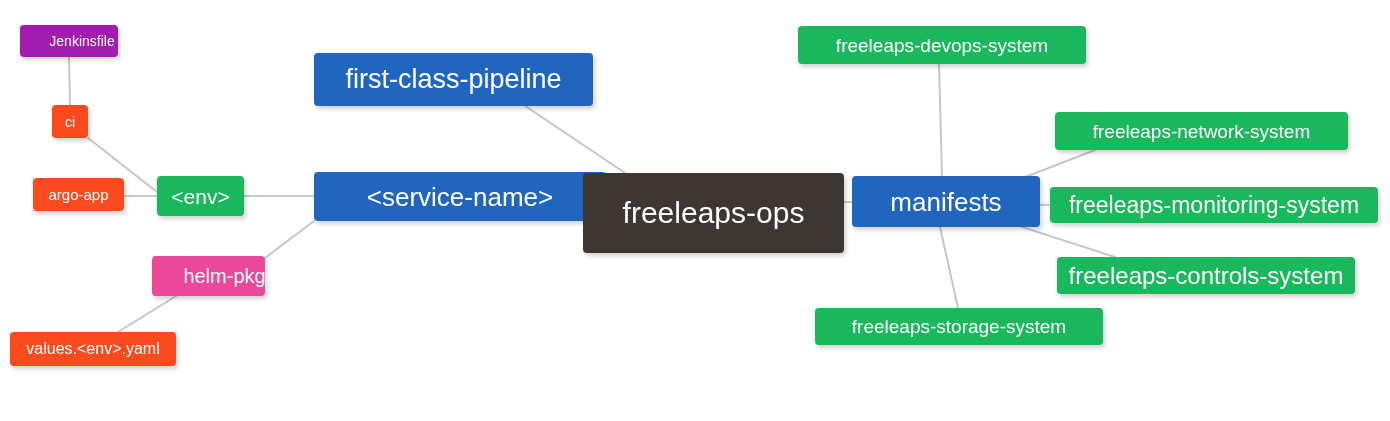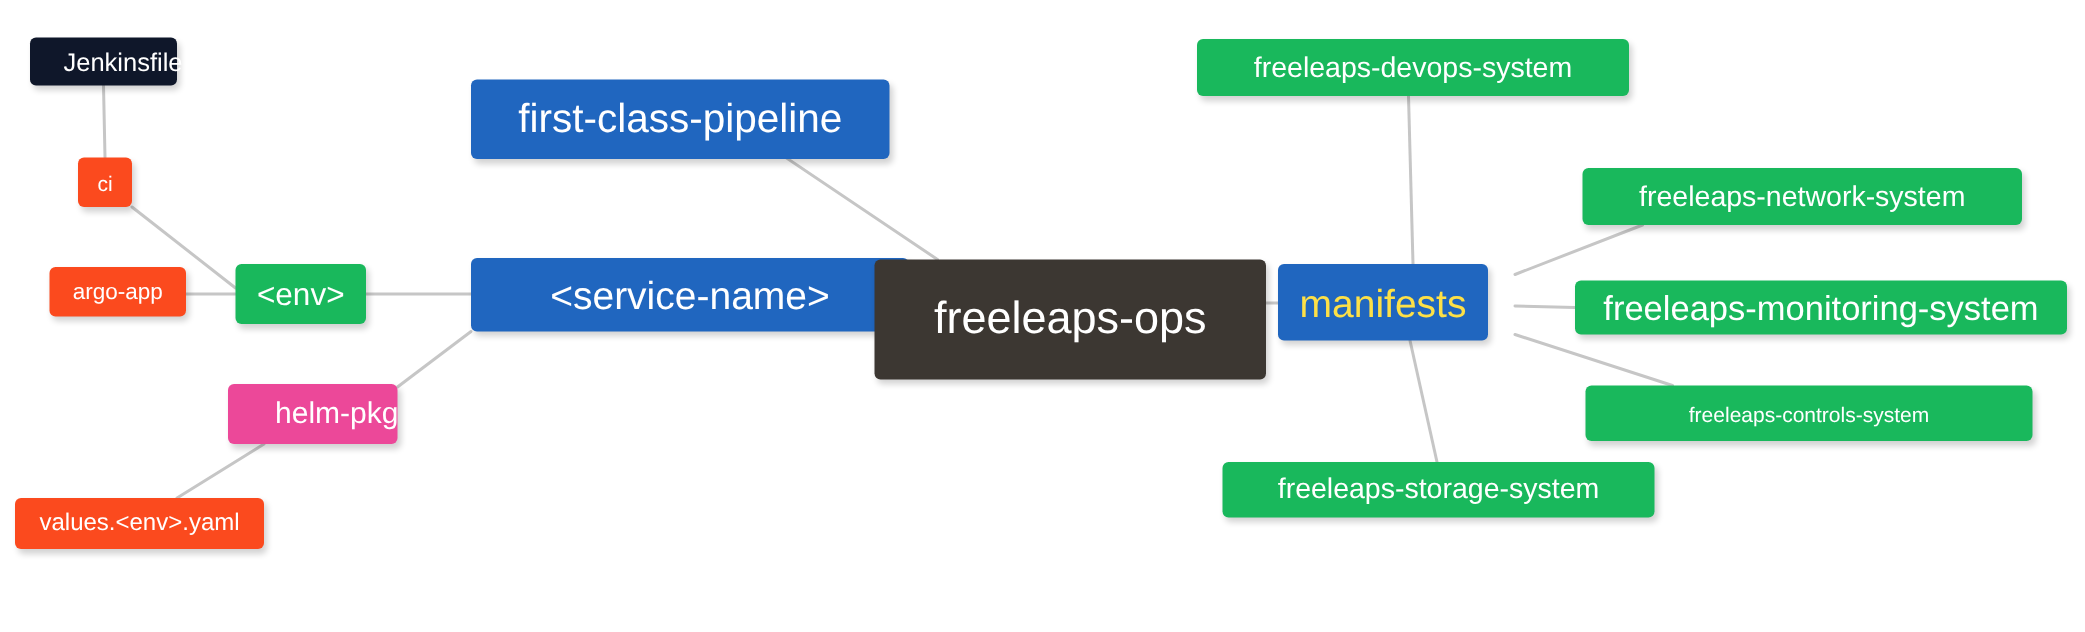--- a/index.html
+++ b/index.html
@@ -37,29 +37,29 @@
       <line x1="500" y1="89" x2="625" y2="173" stroke="#c6c6c6" stroke-width="2" stroke-linecap="round"></line>
       <line x1="569" y1="197" x2="583" y2="199" stroke="#c6c6c6" stroke-width="2" stroke-linecap="round"></line>
       <line x1="844" y1="202" x2="852" y2="202" stroke="#c6c6c6" stroke-width="2" stroke-linecap="round"></line>
       <line x1="942" y1="176" x2="939" y2="64" stroke="#c6c6c6" stroke-width="2" stroke-linecap="round"></line>
       <line x1="1010" y1="183" x2="1095" y2="150" stroke="#c6c6c6" stroke-width="2" stroke-linecap="round"></line>
       <line x1="1010" y1="204" x2="1050" y2="205" stroke="#c6c6c6" stroke-width="2" stroke-linecap="round"></line>
       <line x1="1010" y1="223" x2="1115" y2="257" stroke="#c6c6c6" stroke-width="2" stroke-linecap="round"></line>
       <line x1="940" y1="227" x2="958" y2="308" stroke="#c6c6c6" stroke-width="2" stroke-linecap="round"></line>
     </svg>
   <div id="node-layer">
-      <div class="node" style="left: 20px; top: 25px; width: 98px; height: 32px; background: #0f172a; font-size: 17px; color: rgb(255, 255, 255); padding-left: 26px;">Jenkinsfile</div>
+      <div class="node" style="left: 20px; top: 25px; width: 98px; height: 32px; background: #a21caf; font-size: 14px; color: rgb(255, 255, 255); padding-left: 26px;">Jenkinsfile</div>
       <div class="node" style="left: 52px; top: 105px; width: 36px; height: 33px; background: rgb(251, 74, 30); font-size: 14px; color: rgb(255, 255, 255);">ci</div>
       <div class="node" style="left: 33px; top: 178px; width: 91px; height: 33px; background: rgb(251, 74, 30); font-size: 15px; color: rgb(255, 255, 255);">argo-app</div>
       <div class="node" style="left: 10px; top: 332px; width: 166px; height: 34px; background: rgb(251, 74, 30); font-size: 16px; color: rgb(255, 255, 255);">values.&lt;env&gt;.yaml</div>
       <div class="node" style="left: 157px; top: 176px; width: 87px; height: 40px; background: rgb(25, 184, 92); font-size: 21px; color: rgb(255, 255, 255);">&lt;env&gt;</div>
       <div class="node" style="left: 152px; top: 256px; width: 113px; height: 40px; background: #ec4899; font-size: 20px; color: rgb(255, 255, 255); padding-left: 32px;">helm-pkg</div>
       <div class="node" style="left: 314px; top: 53px; width: 279px; height: 53px; background: rgb(32, 102, 191); font-size: 27px; color: rgb(255, 255, 255);">first-class-pipeline</div>
       <div class="node" style="left: 314px; top: 172px; width: 292px; height: 49px; background: rgb(32, 102, 191); font-size: 26px; color: rgb(255, 255, 255);">&lt;service-name&gt;</div>
       <div class="node" style="left: 583px; top: 173px; width: 261px; height: 80px; background: rgb(60, 55, 50); font-size: 30px; color: rgb(255, 255, 255);">freeleaps-ops</div>
-      <div class="node" style="left: 852px; top: 176px; width: 140px; height: 51px; background: rgb(32, 102, 191); font-size: 26px; color: #fde047;">manifests</div>
+      <div class="node" style="left: 852px; top: 176px; width: 188px; height: 51px; background: rgb(32, 102, 191); font-size: 26px; color: #ffffff;">manifests</div>
       <div class="node" style="left: 798px; top: 26px; width: 288px; height: 38px; background: rgb(25, 184, 92); font-size: 19px; color: rgb(255, 255, 255);">freeleaps-devops-system</div>
       <div class="node" style="left: 1055px; top: 112px; width: 293px; height: 38px; background: rgb(25, 184, 92); font-size: 19px; color: rgb(255, 255, 255);">freeleaps-network-system</div>
       <div class="node" style="left: 1050px; top: 187px; width: 328px; height: 36px; background: rgb(25, 184, 92); font-size: 23px; color: rgb(255, 255, 255);">freeleaps-monitoring-system</div>
-      <div class="node" style="left: 1057px; top: 257px; width: 298px; height: 37px; background: rgb(25, 184, 92); font-size: 14px; color: rgb(255, 255, 255);">freeleaps-controls-system</div>
+      <div class="node" style="left: 1057px; top: 257px; width: 298px; height: 37px; background: rgb(25, 184, 92); font-size: 24px; color: rgb(255, 255, 255);">freeleaps-controls-system</div>
       <div class="node" style="left: 815px; top: 308px; width: 288px; height: 37px; background: rgb(25, 184, 92); font-size: 19px; color: rgb(255, 255, 255);">freeleaps-storage-system</div>
     </div>
 </div>
 
 </body></html>

